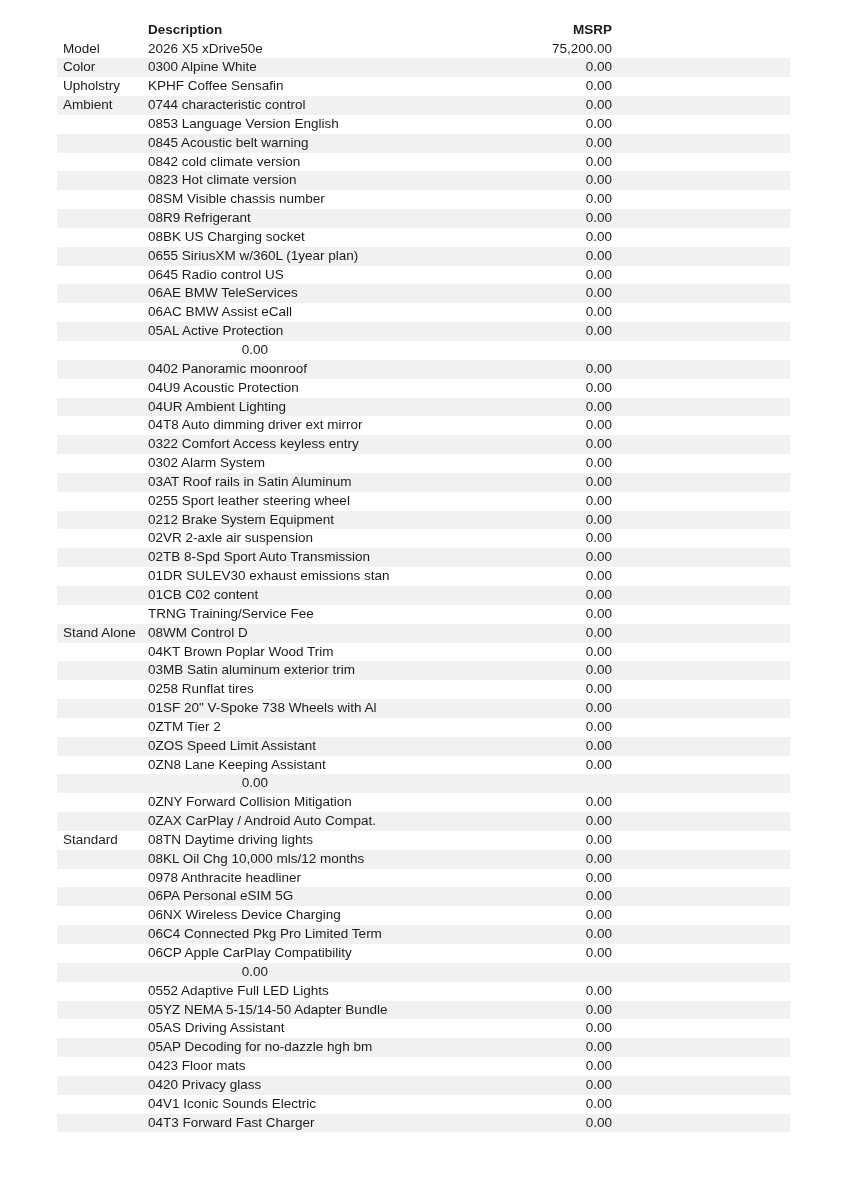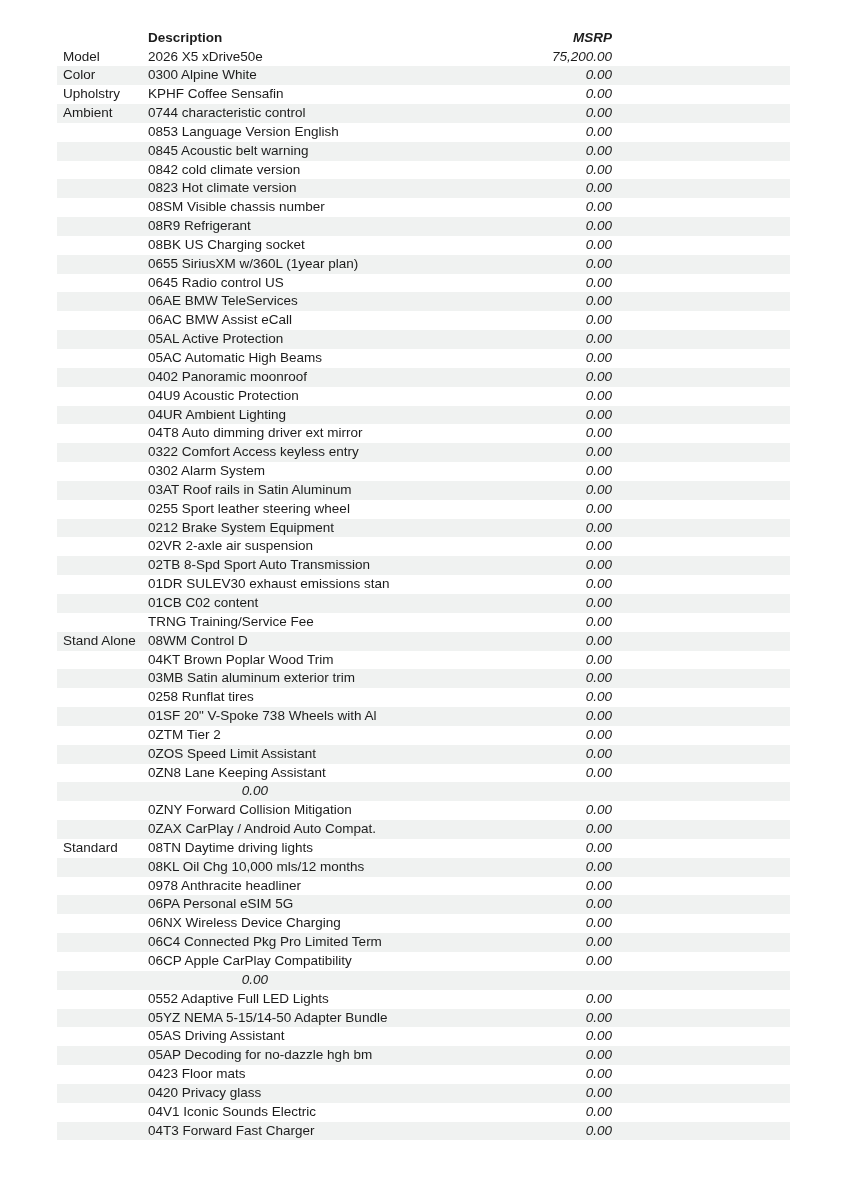--- a/index.html
+++ b/index.html
@@ -7,21 +7,21 @@
     padding: 0;
     background: #ffffff;
     width: 848px;
     height: 1200px;
     font-family: "Liberation Sans", sans-serif;
     -webkit-font-smoothing: antialiased;
   }
   .sheet {
     position: absolute;
     left: 57px;
-    top: 28px;
+    top: 20px;
     width: 733px;
     color: #1c1c1c;
     font-size: 13.5px;
   }
   .row {
     display: flex;
     height: 18.85px;
     line-height: 18.85px;
     white-space: nowrap;
     overflow: hidden;
@@ -38,21 +38,20 @@
     box-sizing: border-box;
   }
   .cell-desc {
     flex: 1 1 auto;
     text-align: left;
   }
   .cell-msrp {
     flex: 0 0 120px;
     width: 120px;
     text-align: right;
-    font-style: italic;
   }
   .cell-spacer {
     flex: 0 0 178px;
     width: 178px;
   }
   .tbody .row:nth-child(even) {
     background: var(--stripe, #f0f2f1);
   }
 </style>
 </head>
@@ -173,21 +172,20 @@
 
   <div class="row">
     <div class="cell-cat"></div>
     <div class="cell-desc">05AL Active Protection</div>
     <div class="cell-msrp">0.00</div>
     <div class="cell-spacer"></div>
   </div>
 
   <div class="row">
     <div class="cell-cat"></div>
-    <div class="cell-desc">05AC Automatic High Beams</div>
     <div class="cell-msrp">0.00</div>
     <div class="cell-spacer"></div>
   </div>
 
   <div class="row">
     <div class="cell-cat"></div>
     <div class="cell-desc">0402 Panoramic moonroof</div>
     <div class="cell-msrp">0.00</div>
     <div class="cell-spacer"></div>
   </div>

